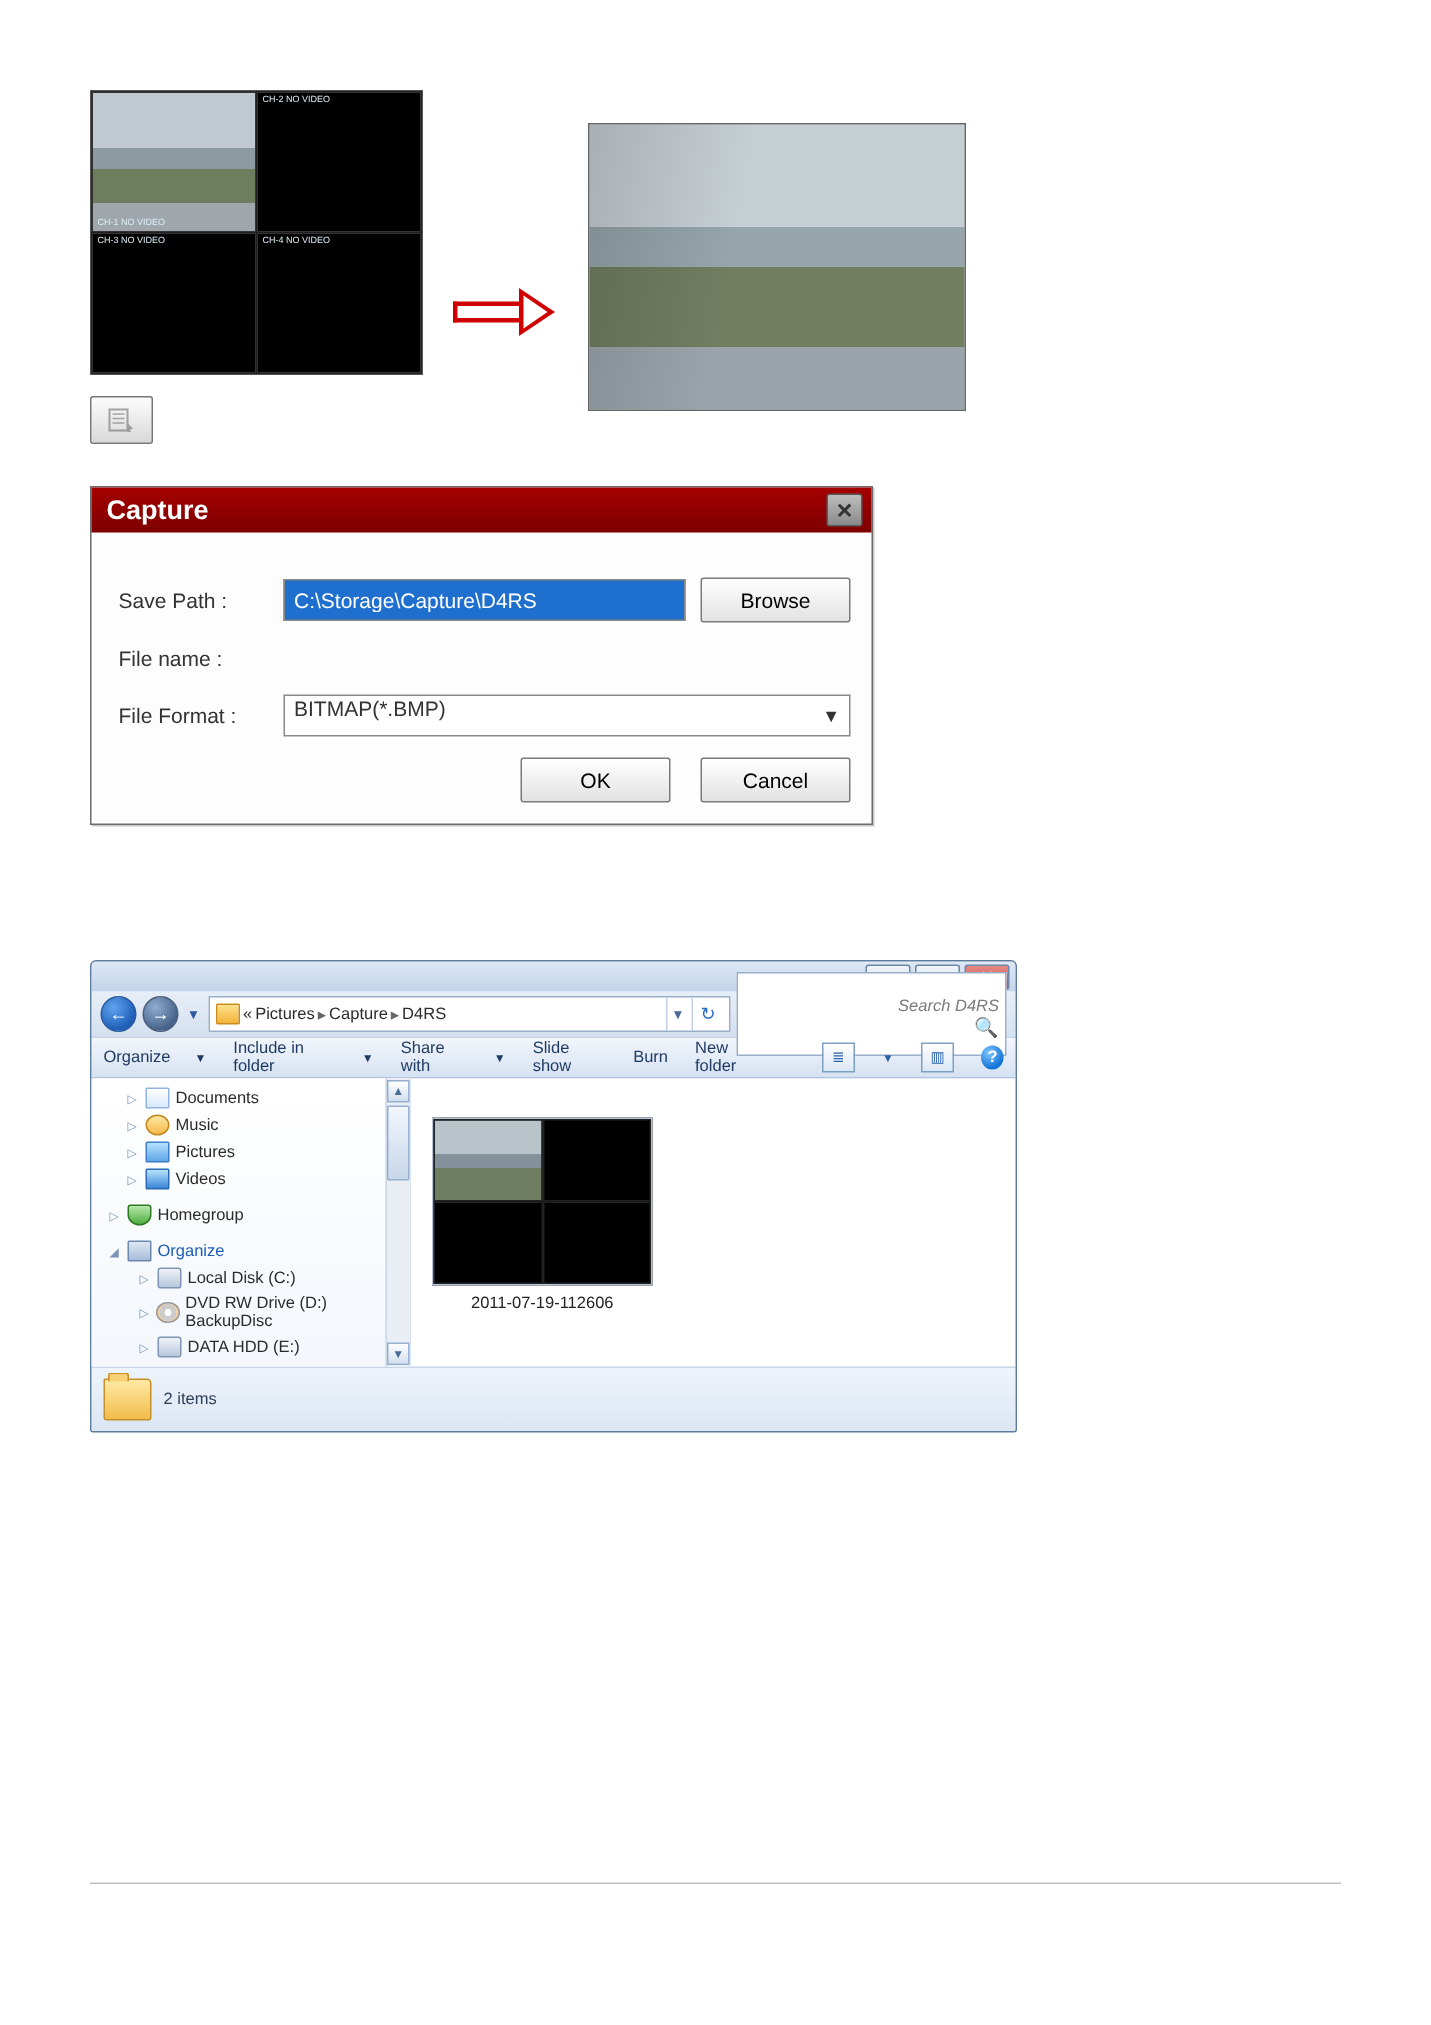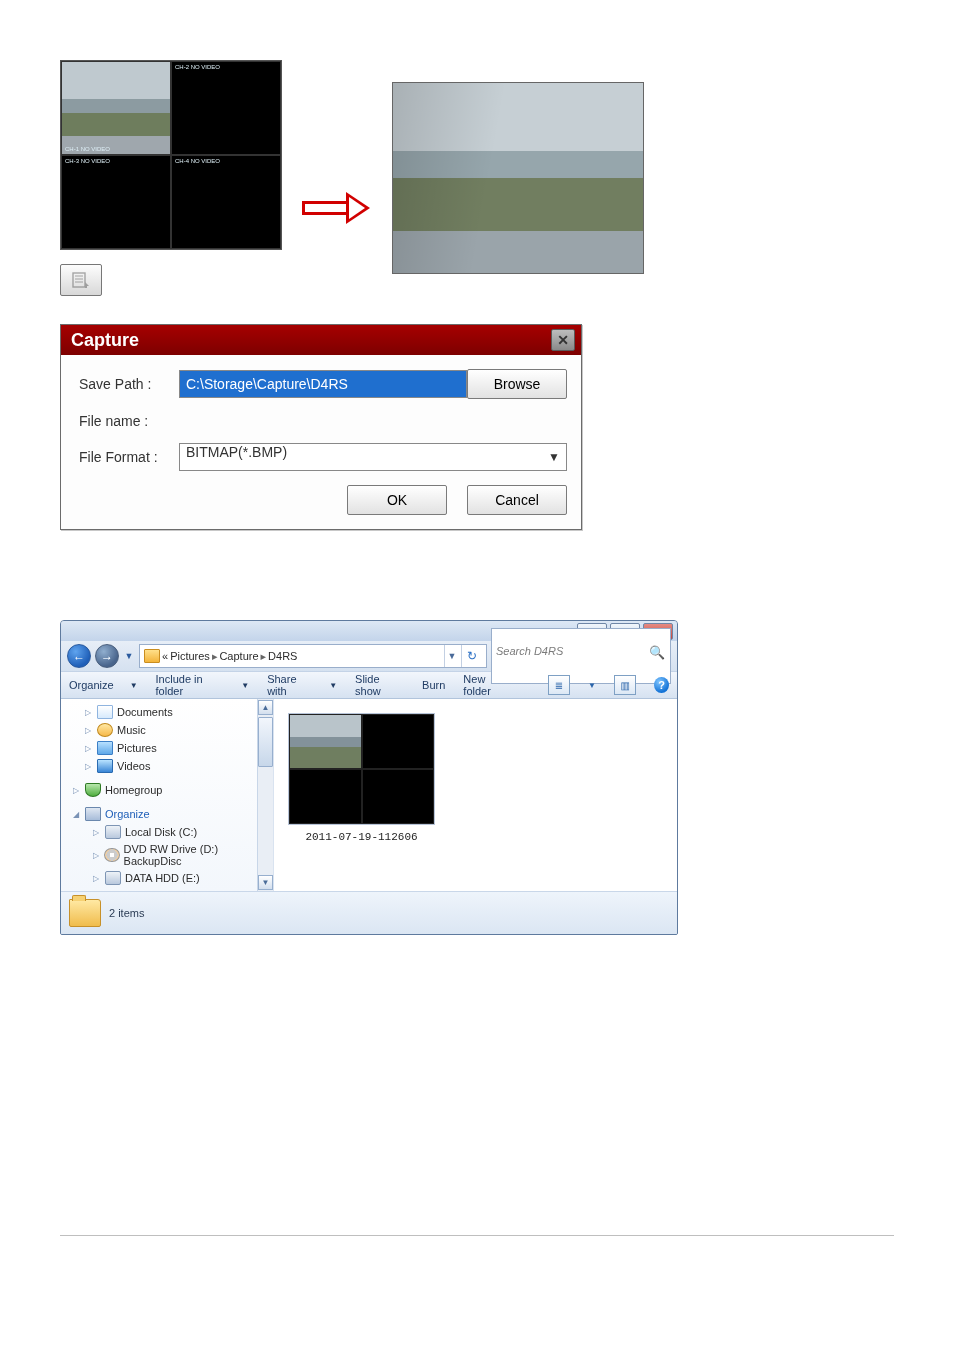--- a/index.html
+++ b/index.html
@@ -141,21 +141,23 @@
   }
   .dlg-body {
     padding: 14px 14px 14px 18px;
     font-size: 14px;
     color: #333;
   }
   .form-row {
     display: grid;
     grid-template-columns: 100px 1fr auto;
     align-items: center;
+    column-gap: 10px;
     margin-bottom: 14px;
+    margin-top: 16px;
   }
   .form-row label { white-space: nowrap; }
   .text-input, .select-input {
     height: 28px;
     border: 1px solid #888;
     background: #fff;
     padding: 0 6px;
     font: inherit;
     box-sizing: border-box;
     width: 100%;
@@ -283,25 +285,26 @@
     color: #2a6fc4;
     font-size: 12px;
   }
 
   .search {
     width: 170px;
     height: 22px;
     background: #fff;
     border: 1px solid #99aecb;
     display: flex;
-    align-items: flex-start;
+    align-items: flex-end;
     padding: 16px 4px;
     color: #7b7b7b;
     font-style: italic;
     justify-content: space-between;
+    flex-direction: column;
   }
   .search .mag {
     color: #3f6293;
     font-style: normal;
     font-size: 13px;
   }
 
   .exp-toolbar {
     height: 26px;
     background: linear-gradient(#f2f6fc,#d6e2f1);
@@ -395,24 +398,23 @@
     flex: 0 0 48px;
     margin-top: 2px;
     background: linear-gradient(#f2f6fc,#c7d7ea);
     border: 1px solid #97afce;
     border-radius: 1px;
   }
   .tree-scroll .track { flex: 1; }
 
   .content {
     flex: 1;
-    padding: 14px 14px;
+    padding: 26px 14px;
     display: flex;
     gap: 24px;
-    font-family: Liberation Mono, monospace;
   }
   .thumb-item {
     display: flex;
     flex-direction: column;
     align-items: center;
     gap: 6px;
     cursor: pointer;
     font-size: 11px;
     color: #222;
   }

